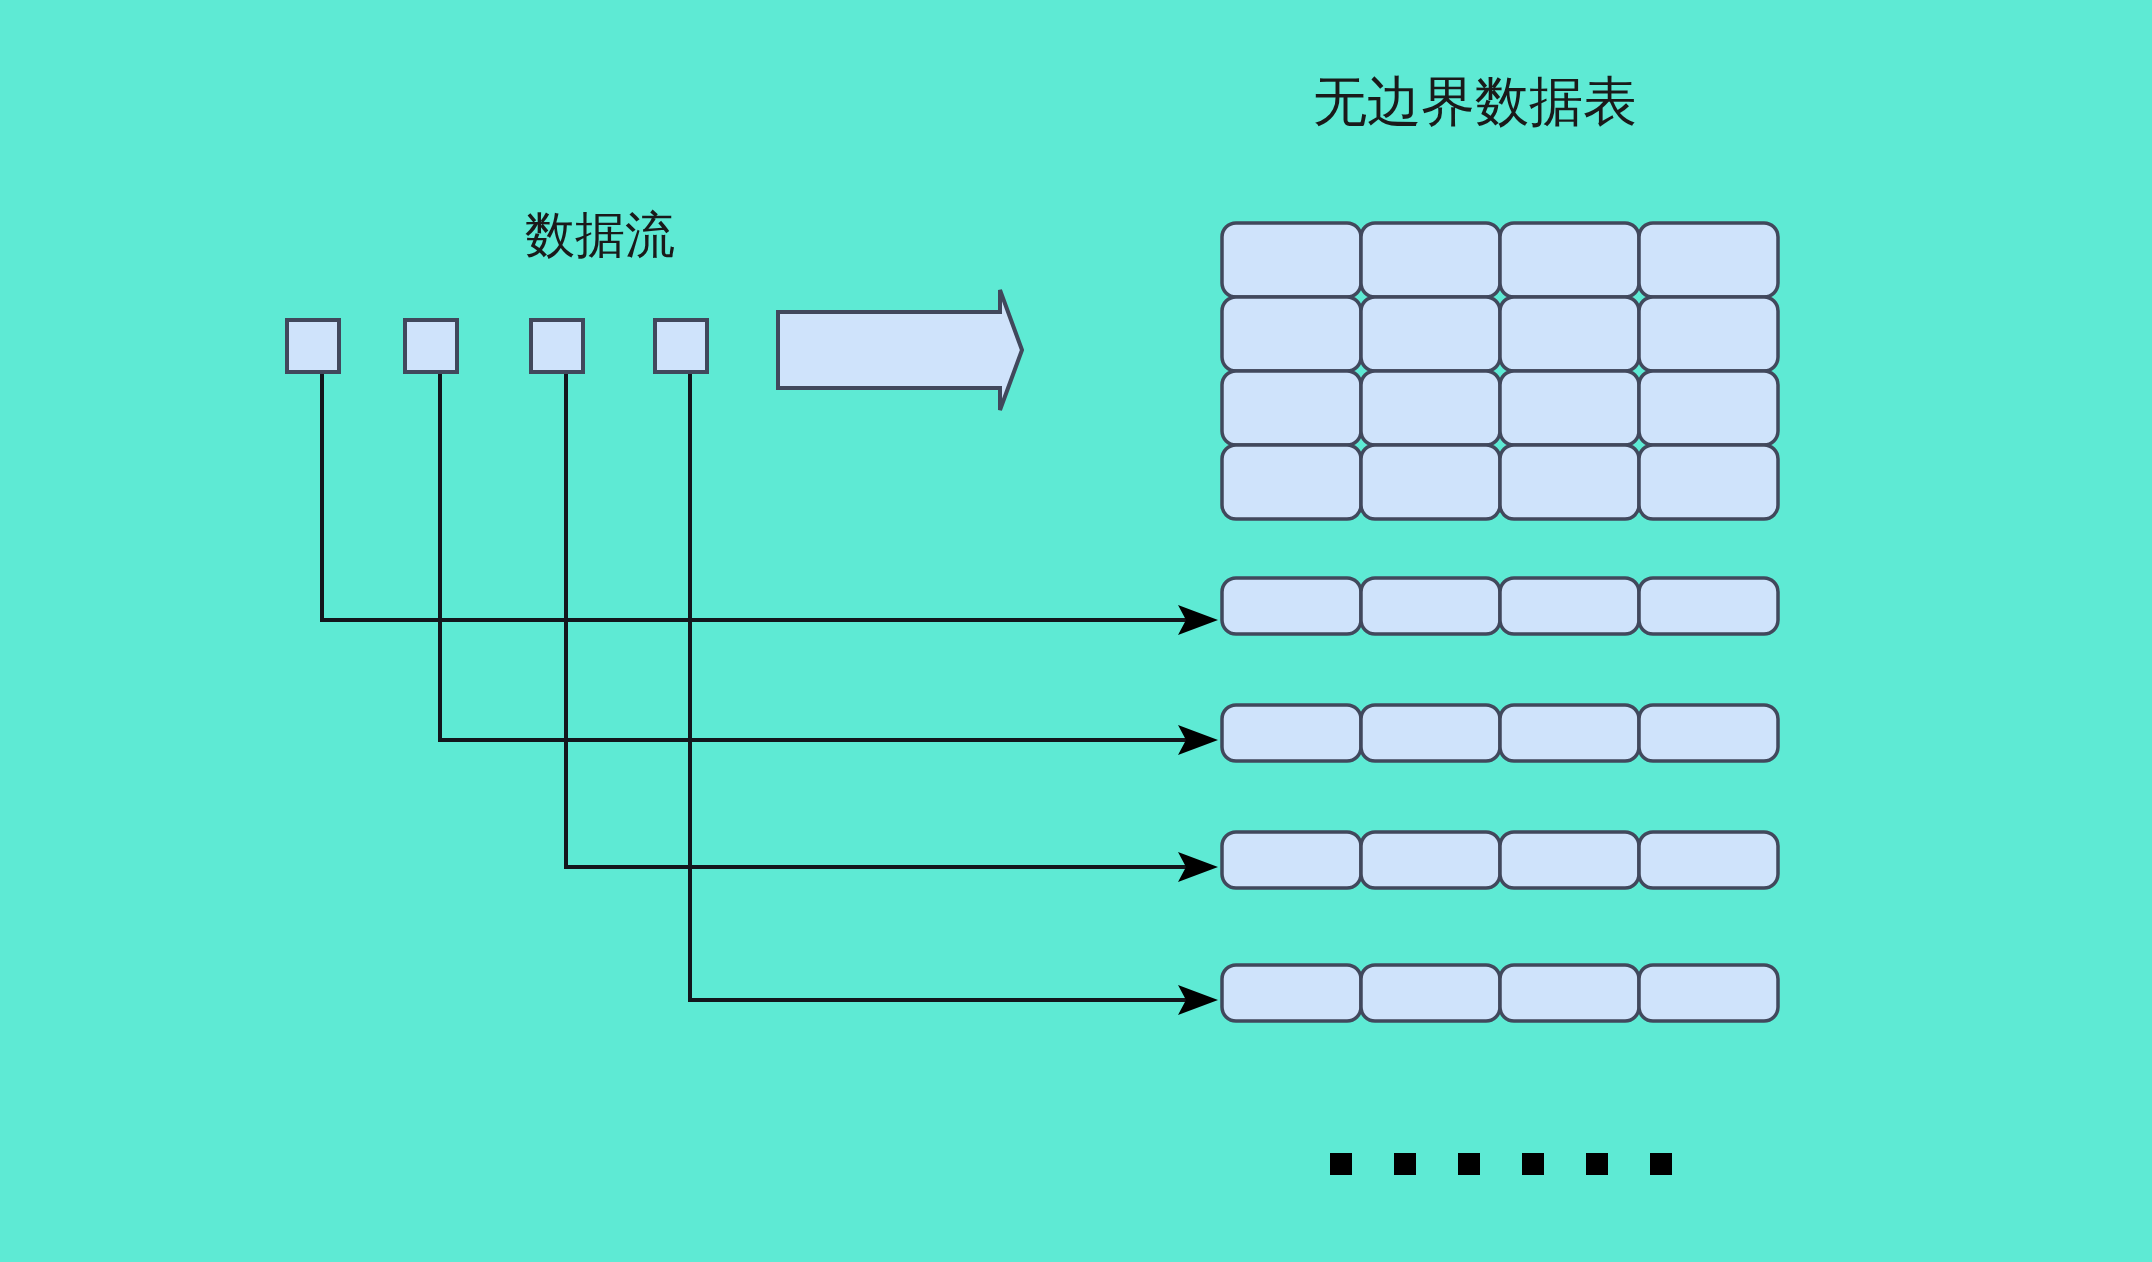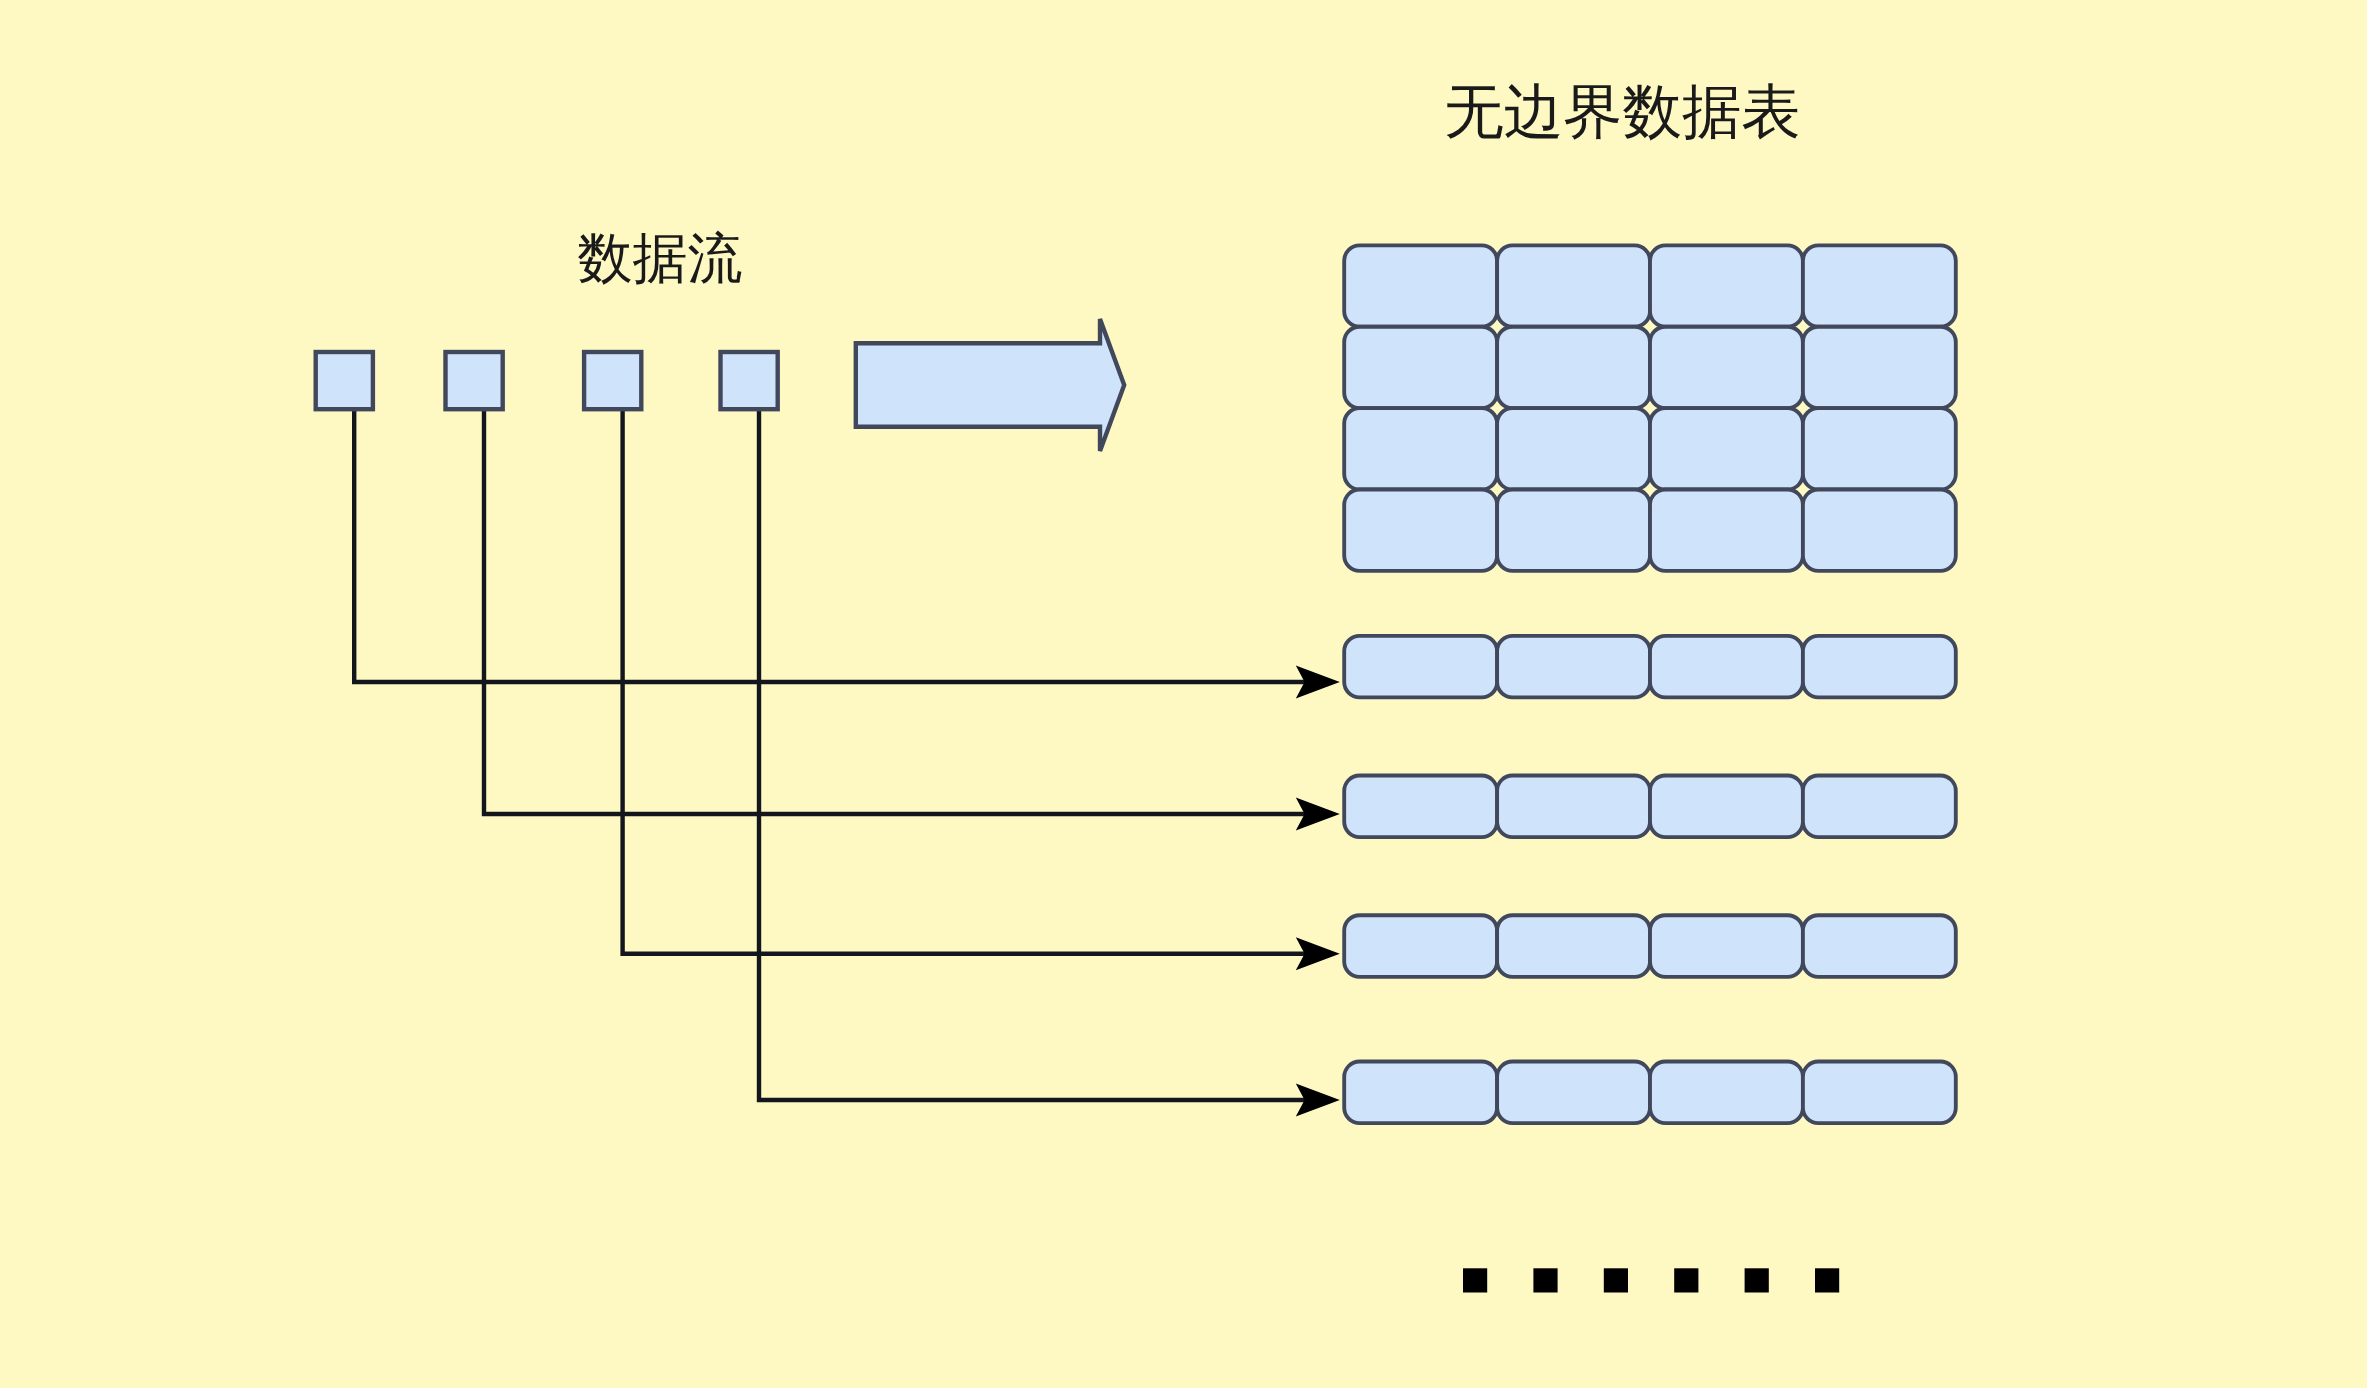--- a/index.html
+++ b/index.html
@@ -8,21 +8,21 @@
     padding: 0;
     background: #f4f3ef;
   }
   body {
     font-family: "Liberation Sans", "DejaVu Sans", sans-serif;
   }
   #stage {
     position: relative;
     width: 2152px;
     height: 1262px;
-    background: #fef9c3;
+    background: #5eead4;
     overflow: hidden;
   }
   #stage svg {
     position: absolute;
     top: 0;
     left: 0;
     width: 2152px;
     height: 1262px;
   }
   .label-text {

